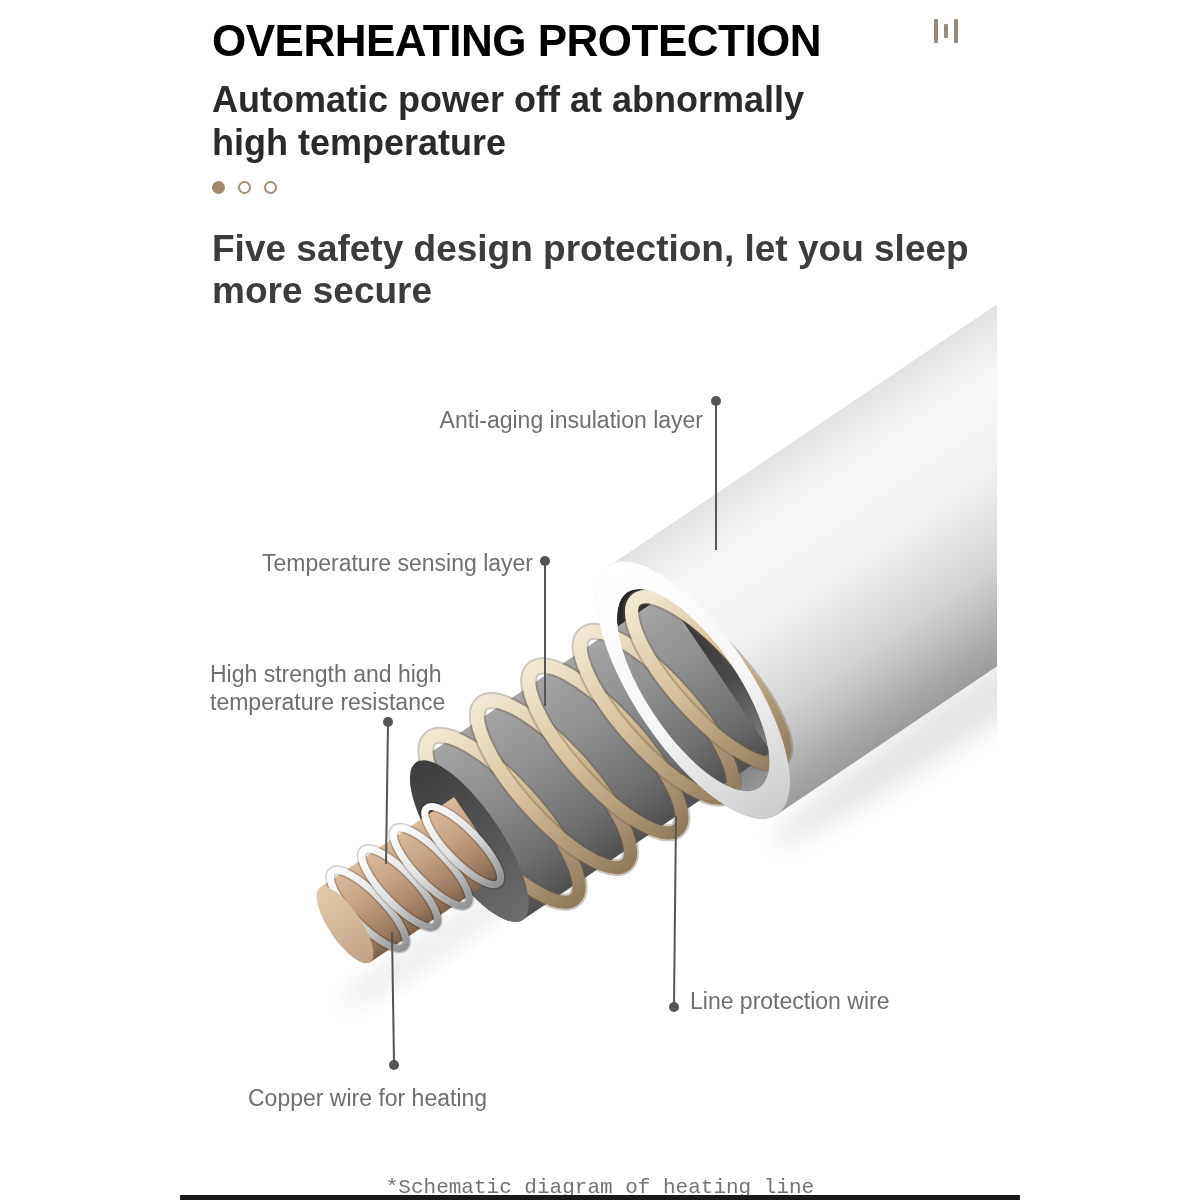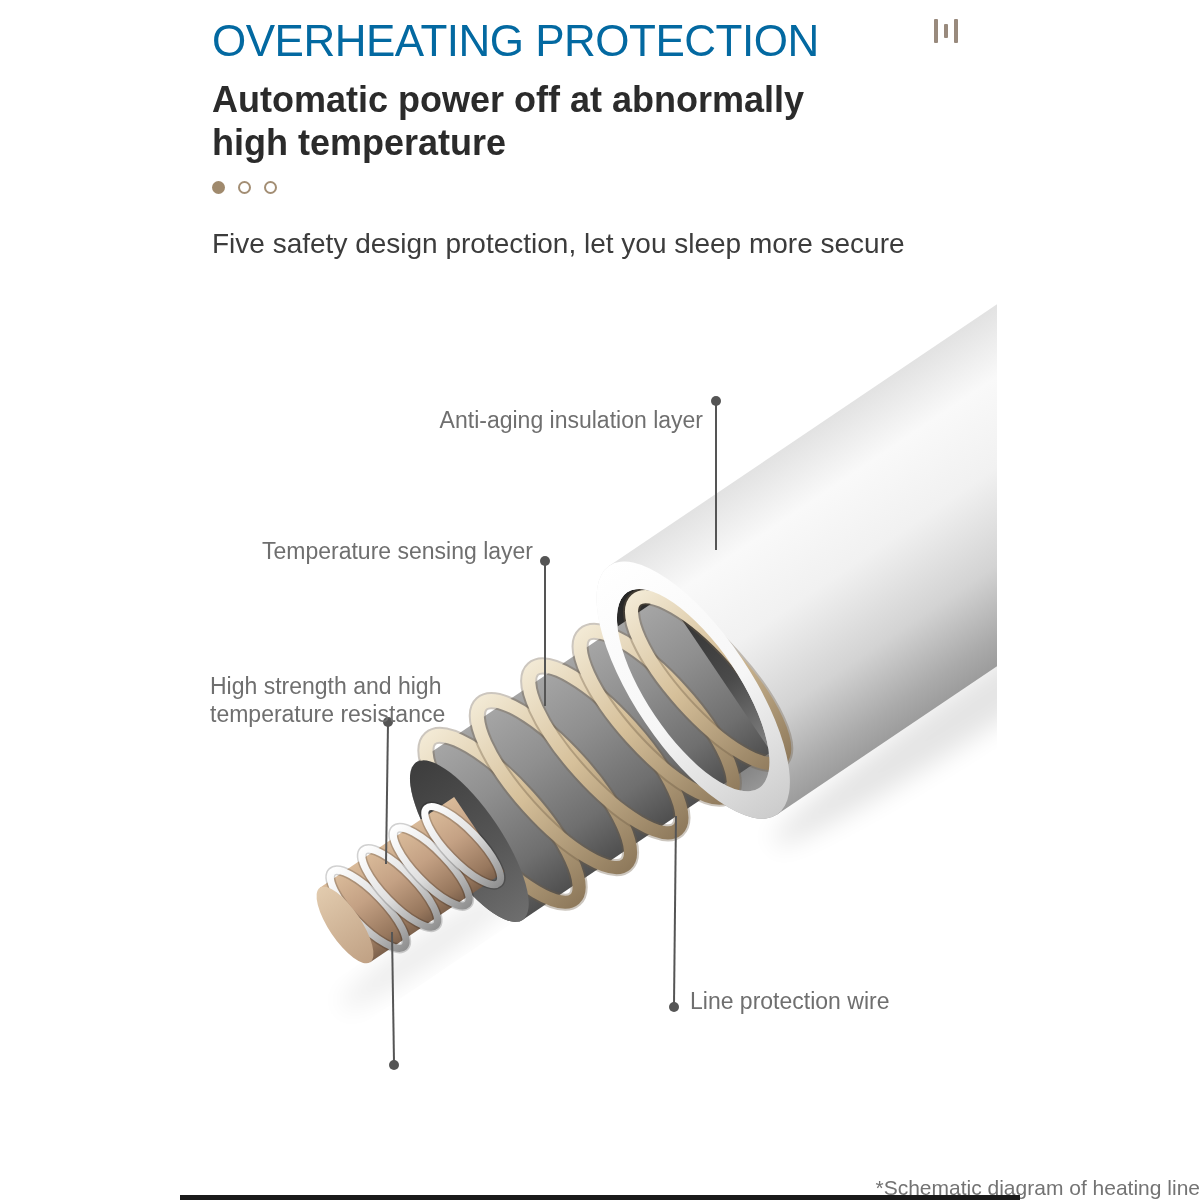--- a/index.html
+++ b/index.html
@@ -5,56 +5,56 @@
   html,body{margin:0;padding:0;}
   body{
     width:1200px;height:1200px;position:relative;background:#ffffff;
     font-family:"Liberation Sans",sans-serif;overflow:hidden;
   }
   .page{position:absolute;inset:0;}
 
   
   .title{
     position:absolute;left:212px;top:16px;width:820px;
-    font-size:44px;font-weight:400;letter-spacing:-0.5px;color:#0369a1;
+    font-size:44px;font-weight:700;letter-spacing:-0.5px;color:#000000;
   }
   .subtitle{
     position:absolute;left:212px;top:78px;width:660px;
     font-size:36px;font-weight:700;line-height:1.2;color:#2b2b2b;
   }
   .dots{position:absolute;left:212px;top:181px;display:flex;align-items:center;gap:13px;}
   .dot-filled{width:13px;height:13px;border-radius:50%;background:#a08a6d;}
   .dot-ring{width:9px;height:9px;border-radius:50%;border:2.5px solid #a38e74;background:transparent;}
   .tagline{
     position:absolute;left:212px;top:228px;width:780px;
-    font-size:28px;font-weight:400;color:#3c3c3c;
+    font-size:37px;font-weight:700;color:#3c3c3c;
   }
 
   
   .bars-icon{position:absolute;left:934px;top:19px;width:26px;height:25px;}
   .bars-icon span{position:absolute;width:4px;background:#998a7d;border-radius:1px;}
   .bars-icon .b1{left:0;top:0;height:24px;}
   .bars-icon .b2{left:10px;top:5px;height:14px;}
   .bars-icon .b3{left:20px;top:0;height:24px;}
 
   
   .lbl{
     position:absolute;font-size:23px;color:#6f6f6f;line-height:1.22;
     white-space:nowrap;
   }
   .lbl.wrap{white-space:normal;}
   #lbl-insulation{right:497px;top:406px;text-align:right;}
-  #lbl-sensing{right:667px;top:537px;text-align:right;}
-  #lbl-strength{left:210px;top:660px;width:240px;text-align:left;margin-top:12px;}
+  #lbl-sensing{right:667px;top:549px;text-align:right;}
+  #lbl-strength{left:210px;top:660px;width:240px;text-align:left;}
   #lbl-protection{left:690px;top:987px;}
   #lbl-copper{left:248px;top:1084px;}
 
   .caption{
-    position:absolute;left:0;top:1176px;width:1200px;text-align:right;
-    font-size:21px;color:#737373;font-weight:400;
+    position:absolute;left:0;top:1176px;width:1200px;text-align:center;
+    font-size:21px;color:#737373;font-weight:400;font-family:Liberation Mono, monospace;
   }
   .bottom-bar{
     position:absolute;left:180px;top:1195px;width:840px;height:5px;background:#1a1a1a;
   }
 
   svg{display:block;}
   .illus{position:absolute;inset:0;}
 </style>
 </head>
 <body>
@@ -224,16 +224,17 @@
       <circle cx="388" cy="722" r="5"></circle>
       <circle cx="674" cy="1007" r="5"></circle>
       <circle cx="394" cy="1065" r="5"></circle>
     </g>
   </svg>
 
   <div class="lbl" id="lbl-insulation">Anti-aging insulation layer</div>
   <div class="lbl" id="lbl-sensing">Temperature sensing layer</div>
   <div class="lbl wrap" id="lbl-strength">High strength and high temperature resistance</div>
   <div class="lbl" id="lbl-protection">Line protection wire</div>
+  <div class="lbl" id="lbl-copper">Copper wire for heating</div>
 
   <div class="caption">*Schematic diagram of heating line</div>
   <div class="bottom-bar"></div>
 </div>
 
 </body></html>

